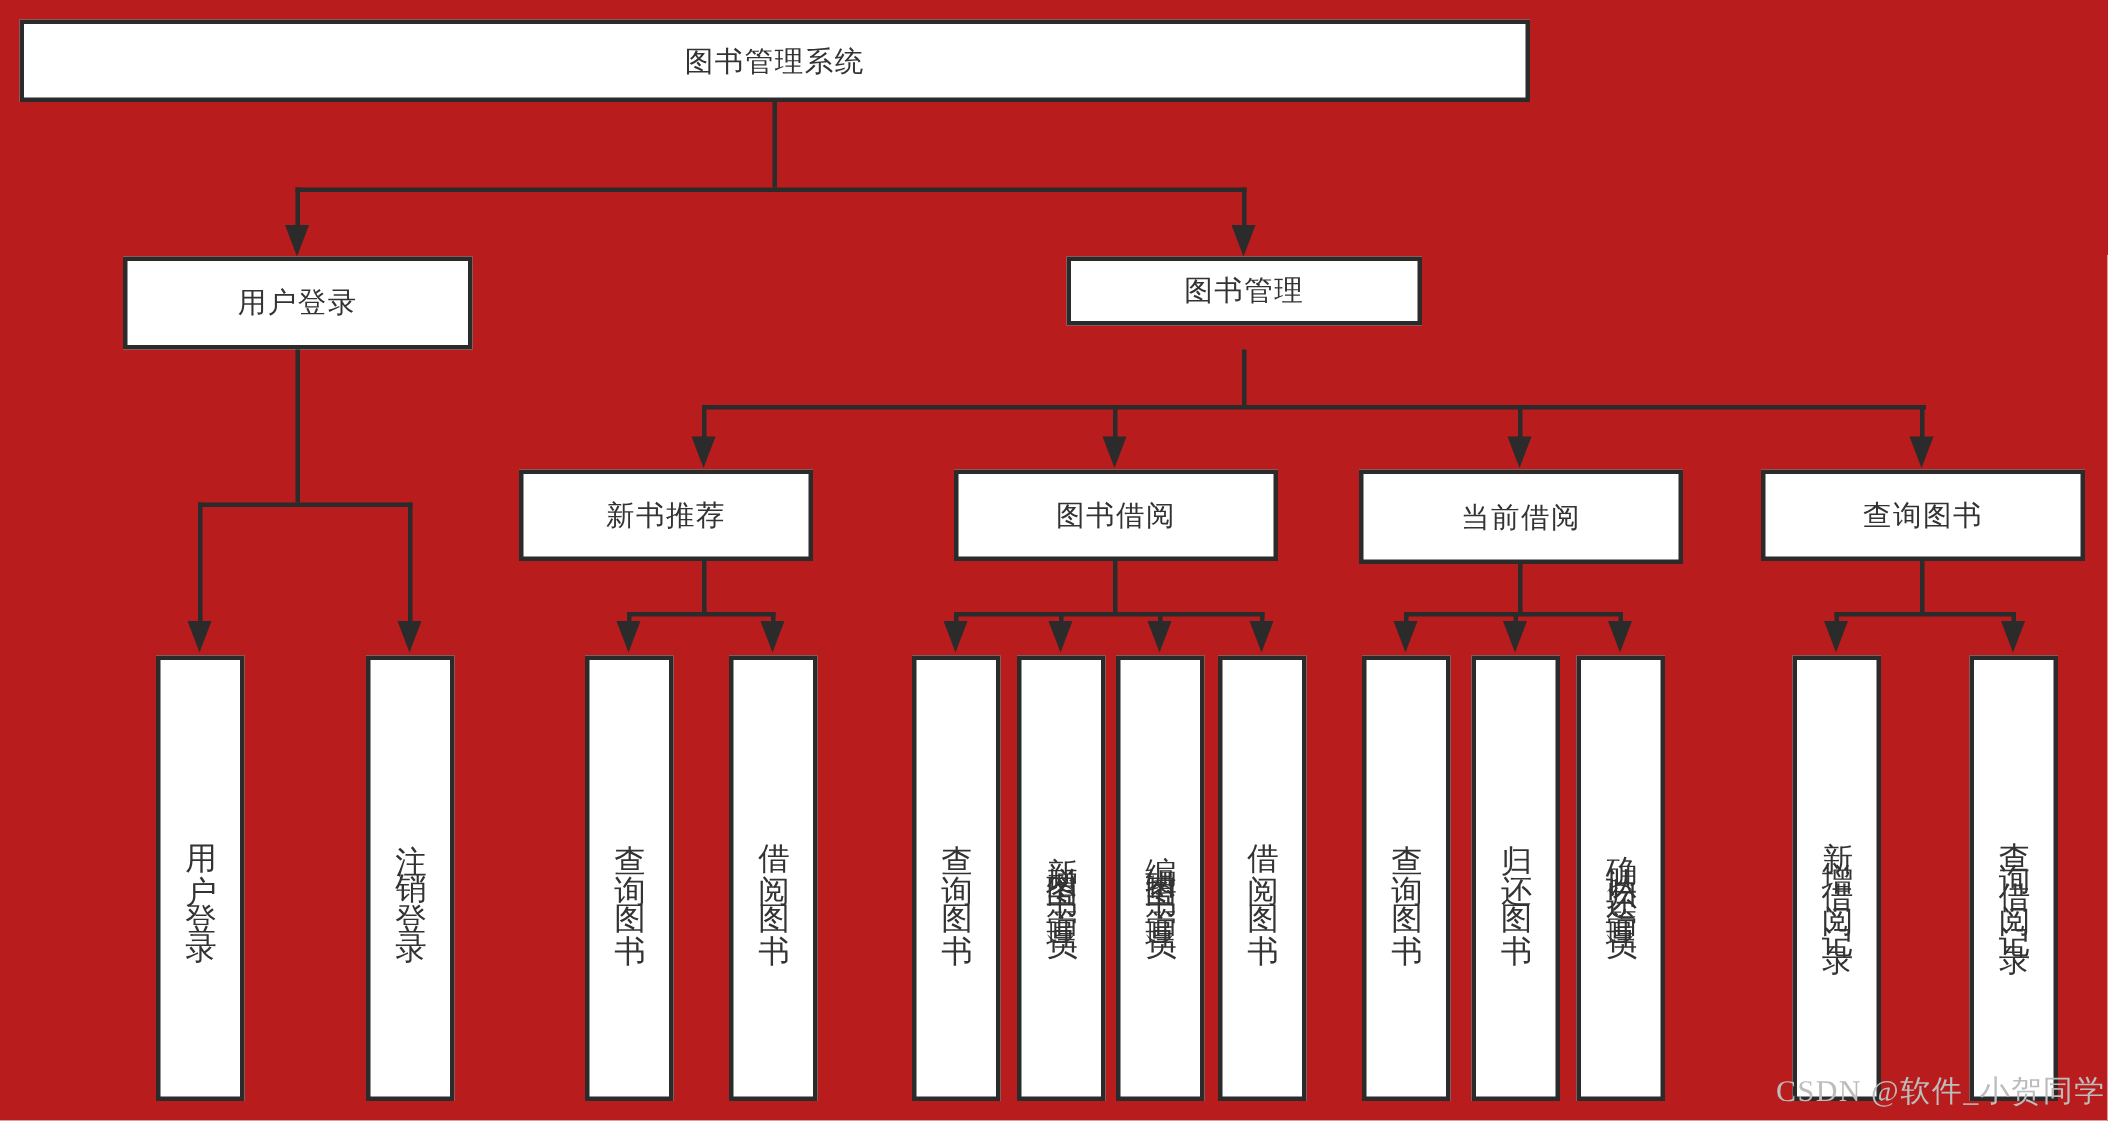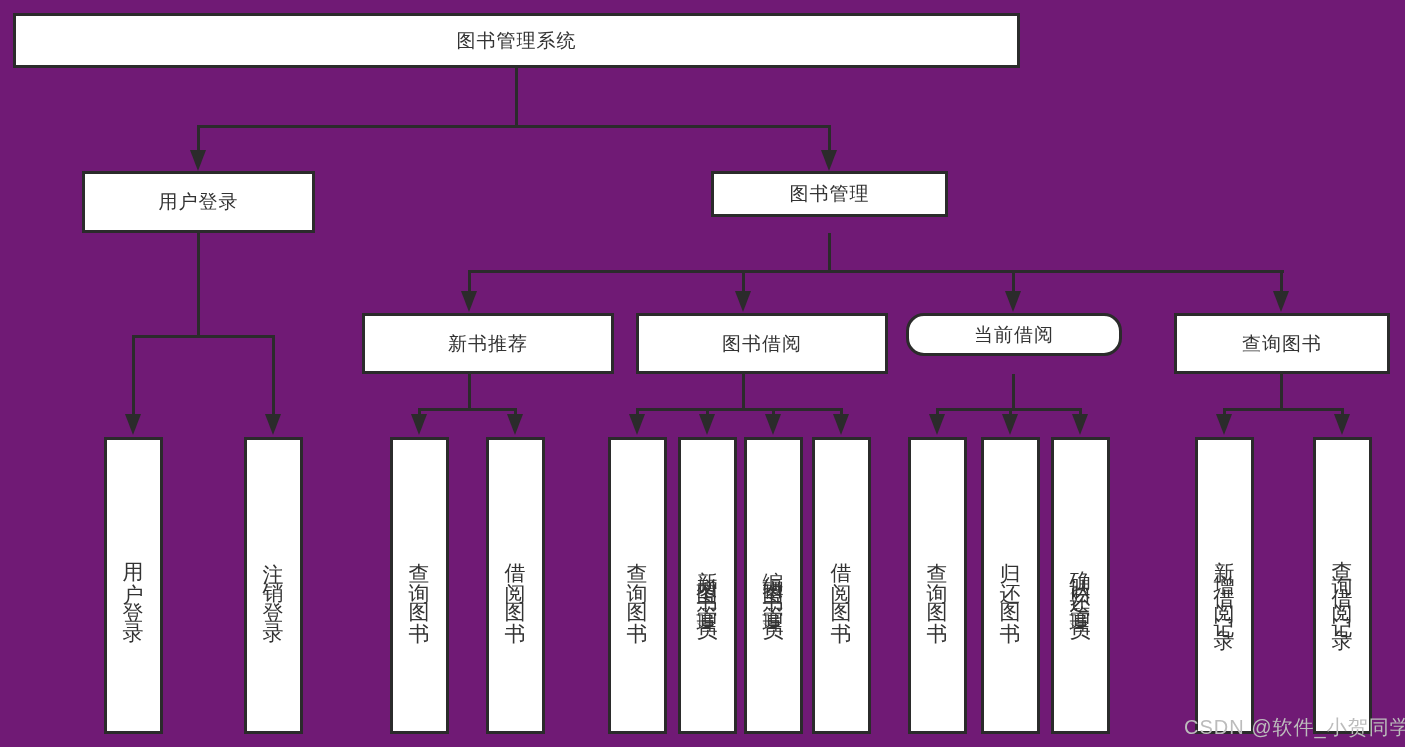--- a/index.html
+++ b/index.html
@@ -1,21 +1,21 @@
 <!DOCTYPE html>
 <html><head>
 <meta charset="utf-8">
 <style>
   html, body { margin: 0; padding: 0; background: #ffffff; }
   .canvas {
     position: relative;
     width: 1405px;
     height: 747px;
-    background: #701a75;
-    font-family: Liberation Sans, sans-serif;
+    background: #b91c1c;
+    font-family: Liberation Serif, serif;
     overflow: hidden;
   }
   .box {
     position: absolute;
     box-sizing: border-box;
     border: 3px solid #2b2b2b;
     background: #ffffff;
     display: flex;
     align-items: center;
     justify-content: center;
@@ -93,27 +93,27 @@
   <div class="hl" style="left:468px; top:270px; width:816px;"></div>
   <div class="vl" style="left:468px; top:270px; height:23px;"></div>
   <div class="ar" style="left:461px; top:291px;"></div>
   <div class="vl" style="left:742px; top:270px; height:23px;"></div>
   <div class="ar" style="left:735px; top:291px;"></div>
   <div class="vl" style="left:1012px; top:270px; height:23px;"></div>
   <div class="ar" style="left:1005px; top:291px;"></div>
   <div class="vl" style="left:1280px; top:270px; height:23px;"></div>
   <div class="ar" style="left:1273px; top:291px;"></div>
 
-  <div class="box" style="left:362px; top:313px; width:252px; height:61px;justify-content:center;">
+  <div class="box" style="left:346px; top:313px; width:196px; height:61px;justify-content:center;">
     <span>新书推荐</span>
   </div>
-  <div class="box" style="left:636px; top:313px; width:252px; height:61px;">
+  <div class="box" style="left:636px; top:313px; width:216px; height:61px;">
     <span>图书借阅</span>
   </div>
-  <div class="box" style="left:906px; top:313px; width:216px; height:43px;border-radius:18px;">
+  <div class="box" style="left:906px; top:313px; width:216px; height:63px;">
     <span>当前借阅</span>
   </div>
   <div class="box" style="left:1174px; top:313px; width:216px; height:61px;">
     <span>查询图书</span>
   </div>
 
   <div class="vl" style="left:468px; top:374px; height:34px;"></div>
   <div class="hl" style="left:418px; top:408px; width:99px;"></div>
   <div class="vl" style="left:418px; top:408px; height:8px;"></div>
   <div class="ar" style="left:411px; top:414px;"></div>

